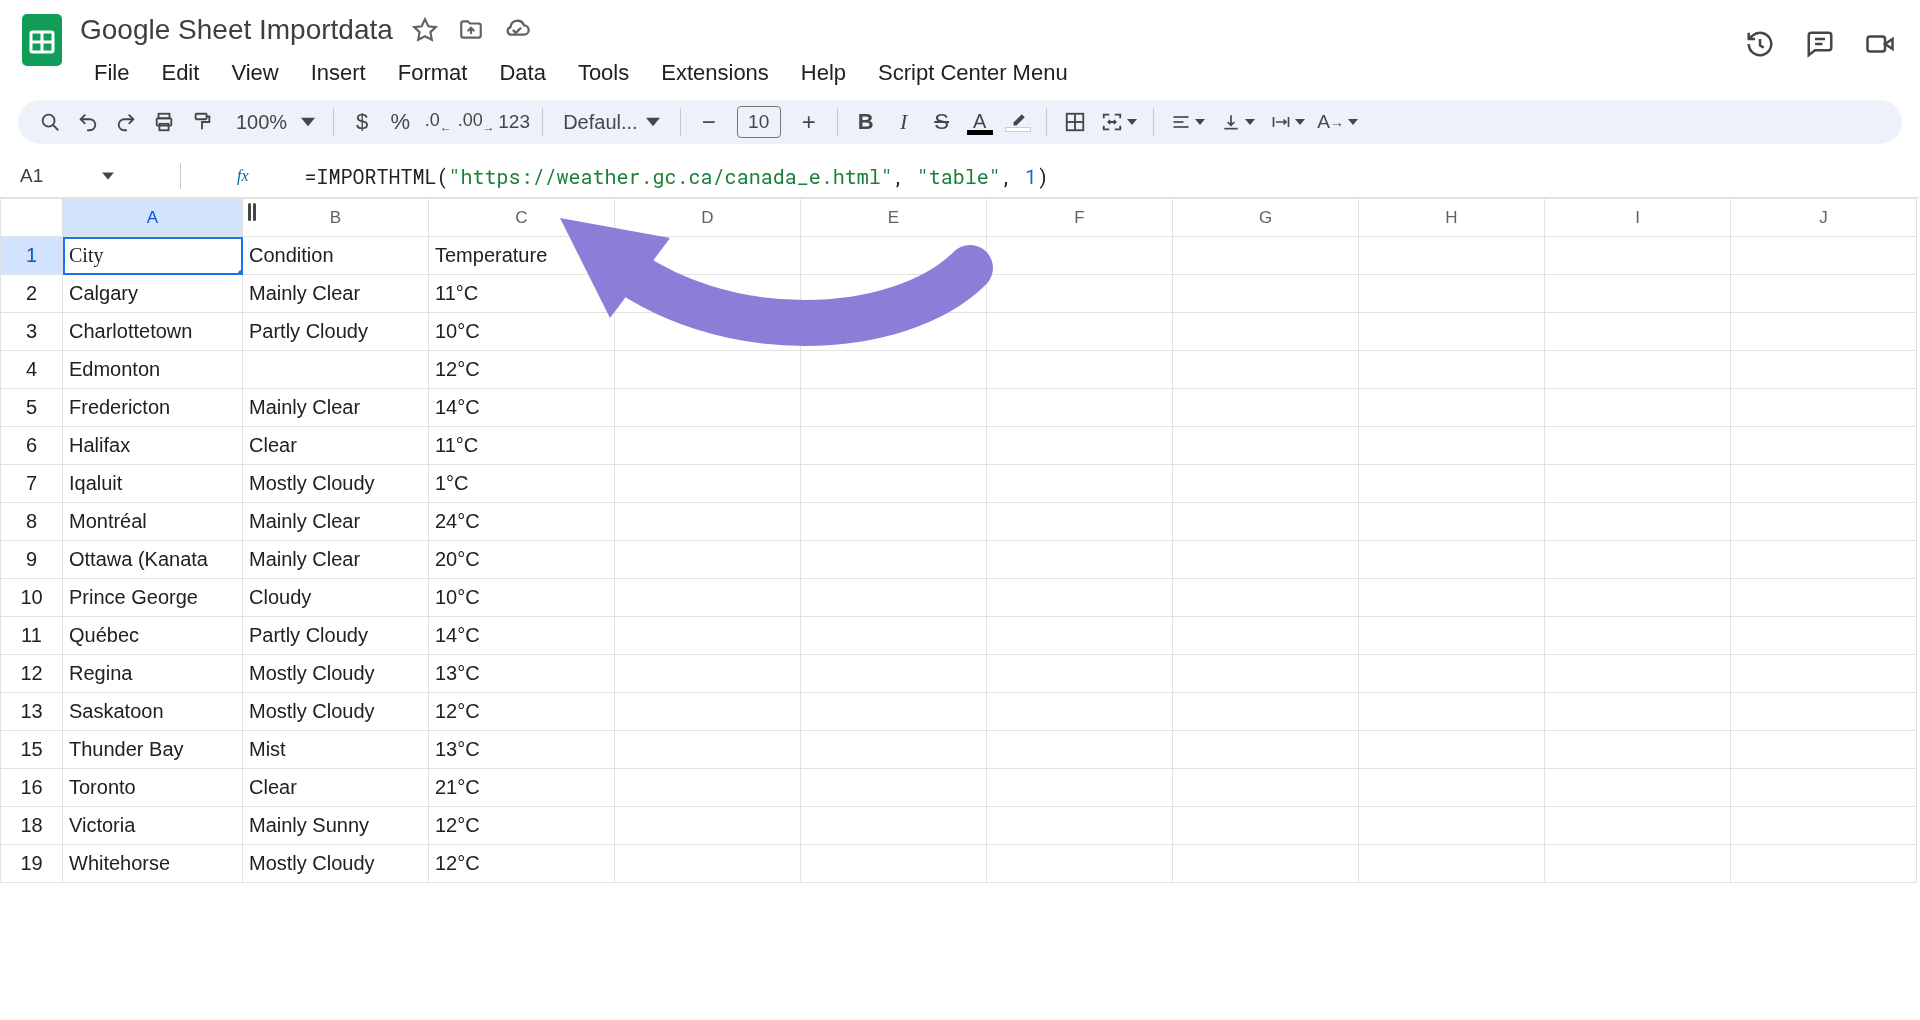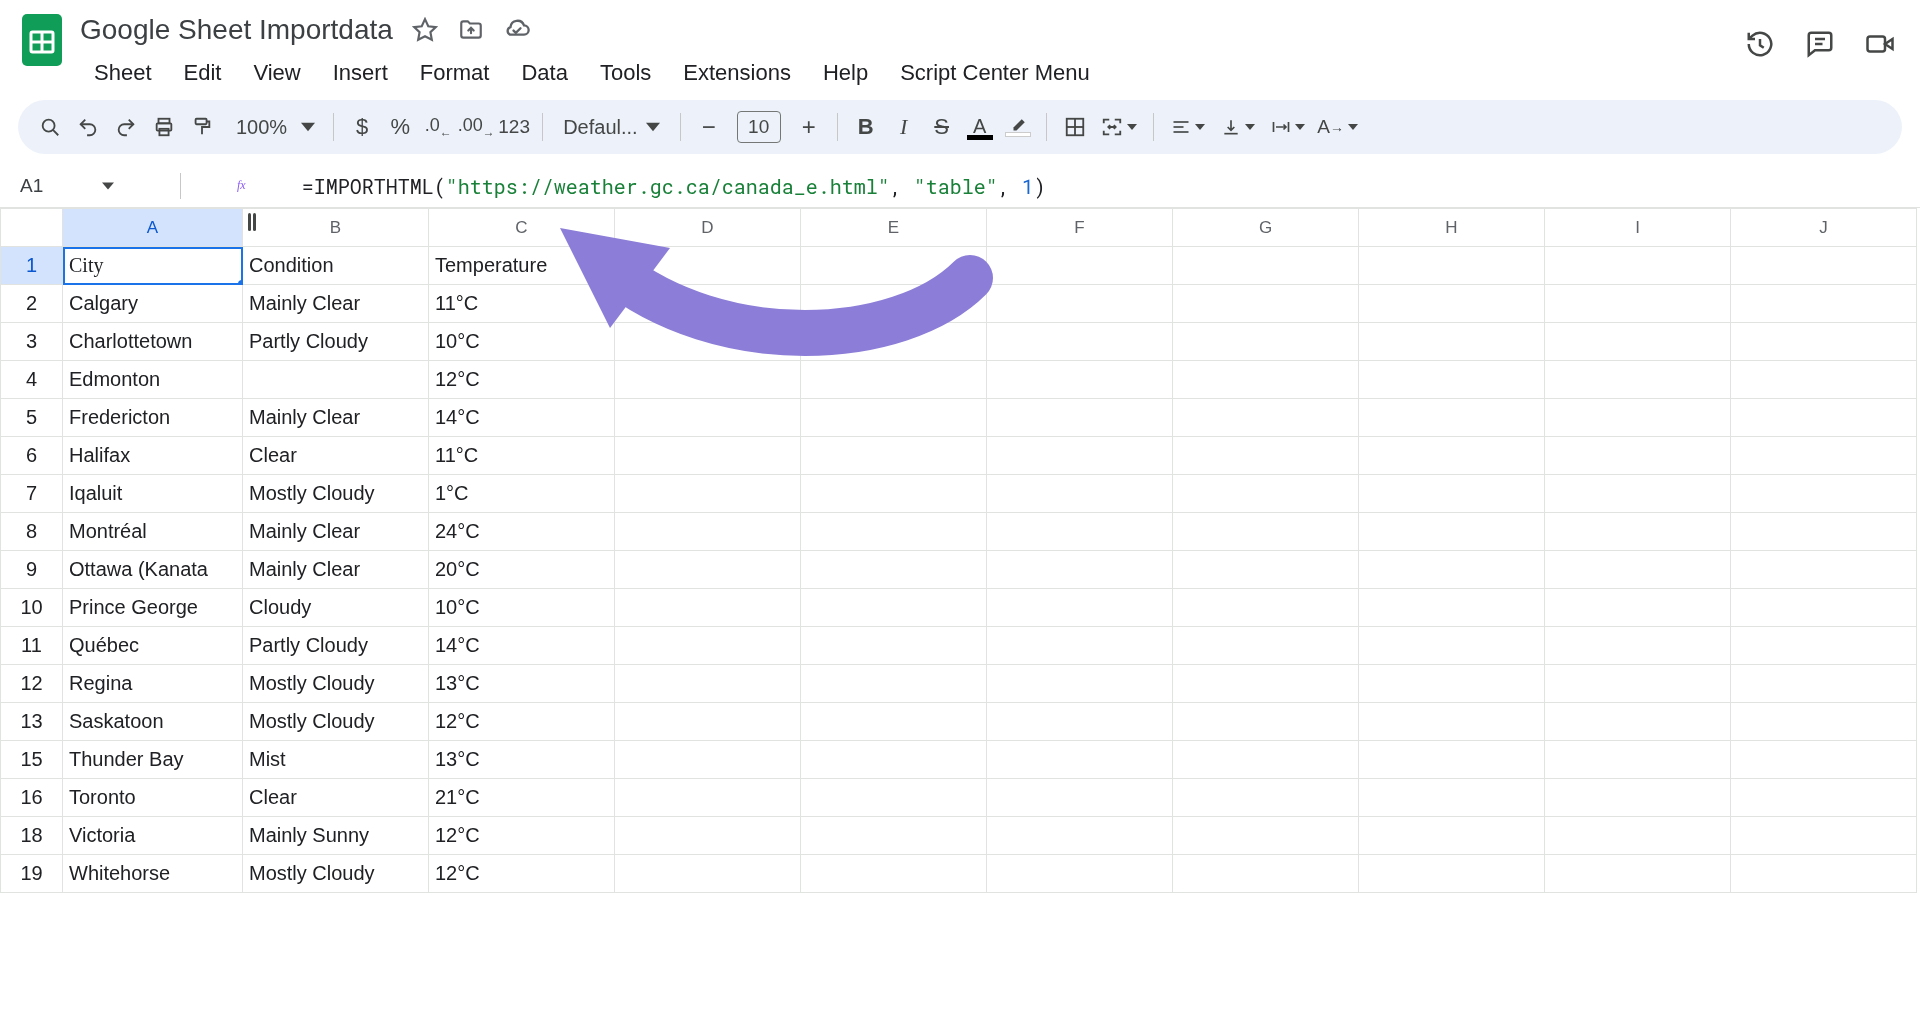--- a/index.html
+++ b/index.html
@@ -10,35 +10,35 @@
   .logo-svg { width: 44px; height: 56px; }
   .title-area { flex: 1; }
   .title-row { display: flex; align-items: center; gap: 18px; height: 40px; }
   .doc-title { font-size: 28px; color: #3c4043; letter-spacing: 0; }
   .title-icon { width: 28px; height: 28px; display: flex; align-items: center; justify-content: center; color: #5f6368; }
   .menubar { display: flex; gap: 4px; margin-top: 4px; }
   .menu-item { font-size: 22px; color: #202124; padding: 6px 14px; border-radius: 4px; cursor: pointer; }
   .right-icons { display: flex; gap: 28px; align-items: center; padding-top: 18px; padding-right: 6px; }
   .right-icon { width: 32px; height: 32px; display: flex; align-items: center; justify-content: center; color: #444746; }
   
-  .toolbar { display: flex; align-items: center; height: 54px; margin: 4px 18px 0 18px; padding: 0 14px; background: #edf2fa; border-radius: 30px; gap: 2px; }
+  .toolbar { display: flex; align-items: center; height: 44px; margin: 4px 18px 0 18px; padding: 0 14px; background: #edf2fa; border-radius: 30px; gap: 2px; }
   .tb-btn { width: 36px; height: 36px; display: flex; align-items: center; justify-content: center; color: #444746; border-radius: 4px; cursor: pointer; }
   .tb-sep { width: 1px; height: 28px; background: #c7c7c7; margin: 0 8px; }
   .tb-text { font-size: 20px; color: #444746; padding: 0 6px; }
   .tb-zoom { display: flex; align-items: center; gap: 8px; padding: 0 8px; }
   .tb-font { display: flex; align-items: center; gap: 8px; padding: 0 10px; font-size: 20px; color: #444746; }
   .tb-size { display: flex; align-items: center; gap: 10px; }
   .size-box { width: 44px; height: 32px; border: 1px solid #747775; border-radius: 4px; display: flex; align-items: center; justify-content: center; font-size: 19px; color: #444746; }
   .color-underline { width: 26px; height: 5px; background: #000; margin-top: -3px; }
   .fill-underline { width: 26px; height: 5px; background: #fff; border:1px solid #ccc; margin-top:-3px; }
   
   .formula-bar { display: flex; align-items: center; height: 44px; border-bottom: 1px solid #e1e3e1; padding: 0 10px; margin-top: 10px; gap: 42px; }
   .name-box { width: 114px; display: flex; align-items: center; justify-content: space-between; padding: 0 10px; font-size: 19px; color: #3c4043; }
   .fb-sep { width: 1px; height: 26px; background: #c7c7c7; margin: 0 14px; }
-  .fx { font-style: italic; font-size: 12px; color: #8b5cf6; margin-right: 14px; font-family: serif; }
+  .fx { font-style: italic; font-size: 16px; color: #0369a1; margin-right: 14px; font-family: serif; }
   .formula { font-family: "Roboto Mono", monospace; font-size: 20px; color: #202124; white-space: pre; }
   .formula .fn { color: #202124; }
   .formula .str { color: #188038; }
   .formula .num { color: #1967d2; }
   
   .grid-wrap { position: relative; overflow: hidden; height: calc(1020px - 96px - 54px - 44px - 14px); }
   .grid { border-collapse: collapse; table-layout: fixed; }
   .grid th, .grid td { border: 1px solid #e1e3e1; font-size: 20px; font-weight: 400; color: #202124; height: 38px; padding: 0 6px; overflow: hidden; white-space: nowrap; text-align: left; }
   .grid th { background: #fff; text-align: center; color: #5f6368; font-size: 17px; font-weight: 400; position: sticky; }
   .corner { width: 62px; background: #fff; }
@@ -87,21 +87,21 @@
           </svg>
       </span>
       <span class="title-icon">
         <svg width="28" height="28" viewBox="0 0 24 24" fill="none" stroke="#5f6368" stroke-width="2">
             <path d="M18 16a4 4 0 0 0 0-8 6 6 0 0 0-11.6 1.5A3.5 3.5 0 0 0 6 16z"></path>
             <path d="M9 12.5l2 2 4-4" stroke-linecap="round"></path>
           </svg>
       </span>
     </div>
     <div class="menubar">
-      <span class="menu-item">Sheet</span>
+      <span class="menu-item">File</span>
       <span class="menu-item">Edit</span>
       <span class="menu-item">View</span>
       <span class="menu-item">Insert</span>
       <span class="menu-item">Format</span>
       <span class="menu-item">Data</span>
       <span class="menu-item">Tools</span>
       <span class="menu-item">Extensions</span>
       <span class="menu-item">Help</span>
       <span class="menu-item">Script Center Menu</span>
     </div>

